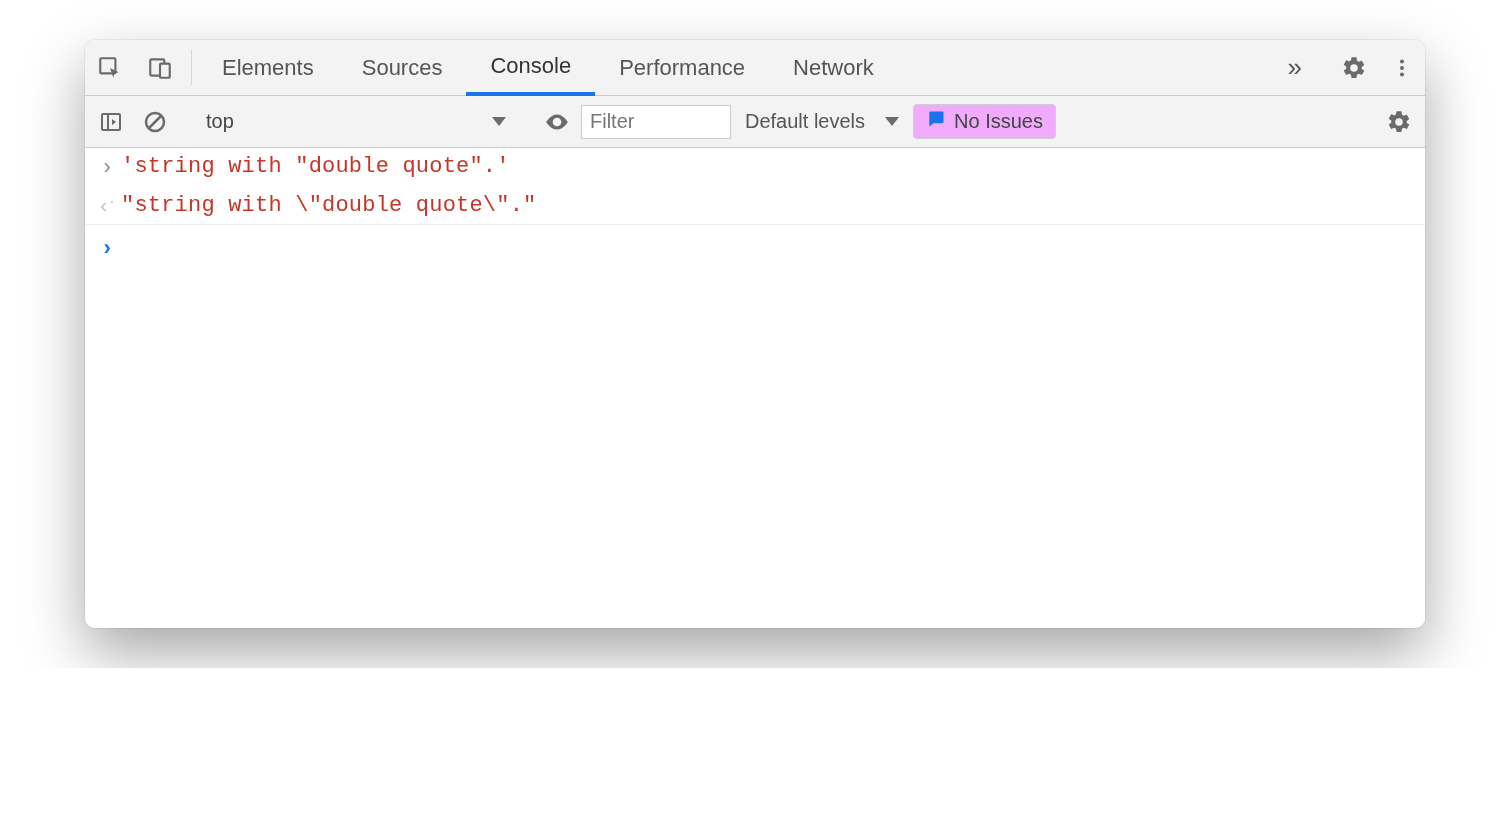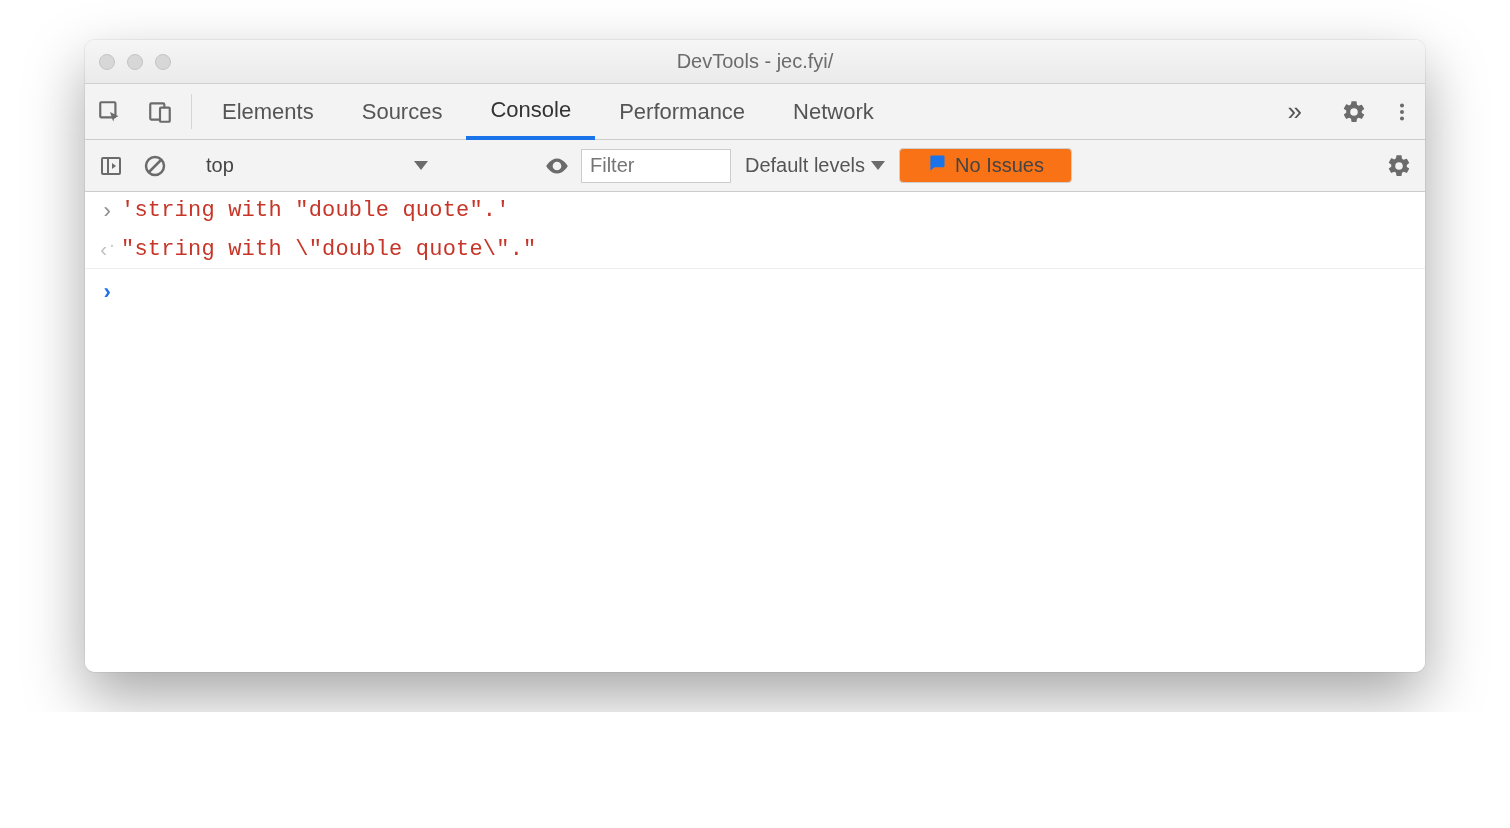--- a/index.html
+++ b/index.html
@@ -78,31 +78,31 @@
     gap: 4px;
   }
   .ctbtn {
     display:flex; align-items:center; justify-content:center;
     width:40px; height:40px; cursor:pointer; color:#6b6b6b;
   }
   .ctbtn svg { display:block; }
   .context-sel {
     display:flex; align-items:center; gap:180px;
     padding: 0 10px; color:#444; cursor:pointer;
-    min-width: 320px; 
+    min-width: 320px; justify-content: space-between;
   }
   .filter-input {
     height:34px; width:150px; border:1px solid #ccc; background:#fff;
     font-size:20px; color:#1d4ed8; padding:0 8px;
   }
-  .levels { display:flex; align-items:center; gap:6px; color:#555; padding:0 10px; cursor:pointer;}
+  .levels { display:flex; align-items:center; gap:20px; color:#555; padding:0 10px; cursor:pointer;}
   .issues-btn {
     display:flex; align-items:center; gap:8px;
-    border:1px solid #cfcfcf; border-radius:4px; background:#f97316;
-    padding: 4px 27px; font-size:20px; color:#444; cursor:pointer;
+    border:1px solid #cfcfcf; border-radius:4px; background:#f0abfc;
+    padding: 4px 12px; font-size:20px; color:#444; cursor:pointer;
   }
   .issues-btn .isq { color:#1a73e8; }
   .spacer { flex:1; }
   
   .console-body {
     background:#fff;
     font-family: Menlo, Consolas, "Courier New", monospace;
     font-size: 22px;
     min-height: 480px;
   }
@@ -129,28 +129,20 @@
     display:inline-block; width:0;height:0;
     border-left:7px solid transparent; border-right:7px solid transparent;
     border-top:9px solid #6b6b6b;
   }
 </style>
 </head>
 <body>
 
 <div class="window">
 
-  <div class="titlebar">
-    <div class="traffic">
-      <span></span>
-      <span></span>
-      <span></span>
-    </div>
-    <div class="titlebar-title">DevTools - jec.fyi/</div>
-  </div>
 
   <div class="tabsbar">
     <div class="iconbtn">
       <svg width="26" height="26" viewBox="0 0 24 24" fill="none" stroke="#6b6b6b" stroke-width="2">
         <rect x="3" y="3" width="14" height="14" rx="1"></rect>
         <path d="M12 12 L20 16 L16 17 L15 21 Z" fill="#6b6b6b" stroke="none"></path>
       </svg>
     </div>
     <div class="iconbtn">
       <svg width="26" height="26" viewBox="0 0 24 24" fill="none" stroke="#6b6b6b" stroke-width="2">

